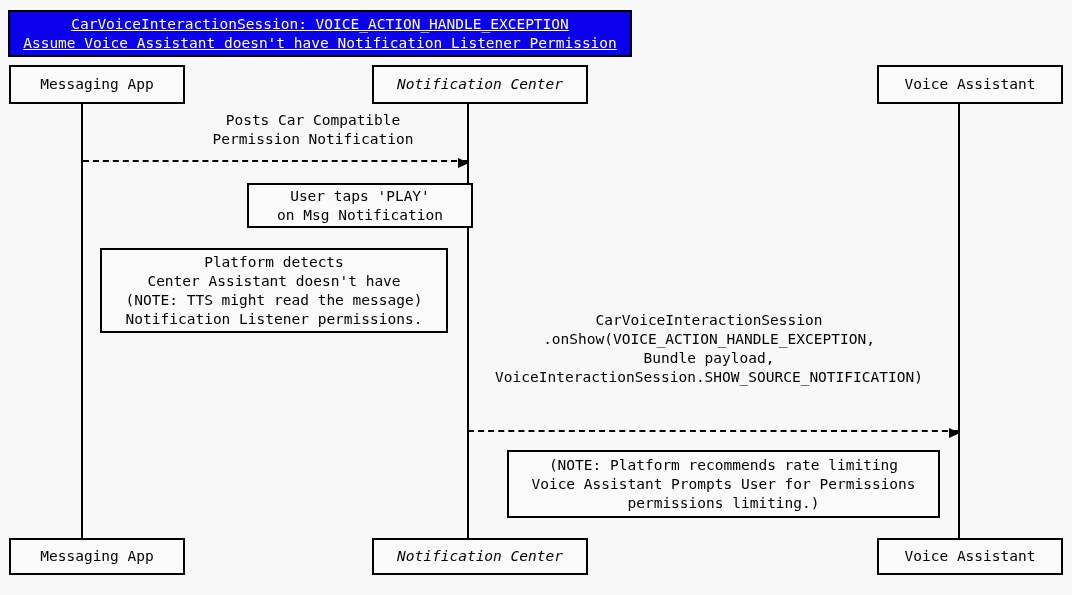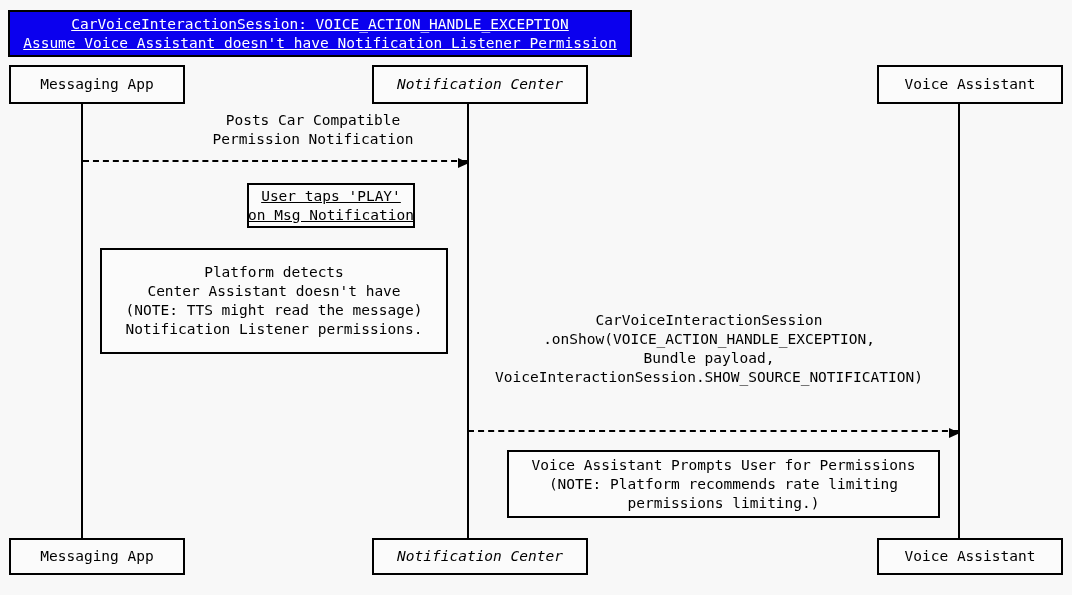--- a/index.html
+++ b/index.html
@@ -69,22 +69,22 @@
   }
   .note {
     position: absolute;
     border: 2px solid var(--line-color, #000000);
     background: var(--box-bg, #fbfbfb);
     display: flex; flex-direction: column;
     align-items: center; justify-content: center;
     text-align: center;
     white-space: nowrap;
   }
-  .note-1 { left: 247px; top: 183px; width: 168px; height: 45px; text-decoration: underline; }
-  .note-2 { left: 100px; top: 248px; width: 348px; height: 106px; }
+  .note-1 { left: 247px; top: 183px; width: 226px; height: 45px; }
+  .note-2 { left: 100px; top: 248px; width: 348px; height: 85px; }
   .note-3 { left: 507px; top: 450px; width: 433px; height: 68px; }
 </style>
 </head>
 <body>
 
 <div class="diagram">
 
   <div class="title-box">
     <div>CarVoiceInteractionSession: VOICE_ACTION_HANDLE_EXCEPTION</div>
     <div>Assume Voice Assistant doesn't have Notification Listener Permission</div>
@@ -128,22 +128,22 @@
     <div>CarVoiceInteractionSession</div>
     <div>.onShow(VOICE_ACTION_HANDLE_EXCEPTION,</div>
     <div>Bundle payload,</div>
     <div>VoiceInteractionSession.SHOW_SOURCE_NOTIFICATION)</div>
   </div>
   <div class="arrow arrow-2">
     <span class="head"></span>
   </div>
 
   <div class="note note-3">
+    <div>(NOTE: Platform recommends rate limiting</div>
     <div>Voice Assistant Prompts User for Permissions</div>
-    <div>(NOTE: Platform recommends rate limiting</div>
     <div>permissions limiting.)</div>
   </div>
 
   <div class="pbox bottom p0">
     <span>Messaging App</span>
   </div>
   <div class="pbox bottom p1">
     <span>Notification Center</span>
   </div>
   <div class="pbox bottom p2">

